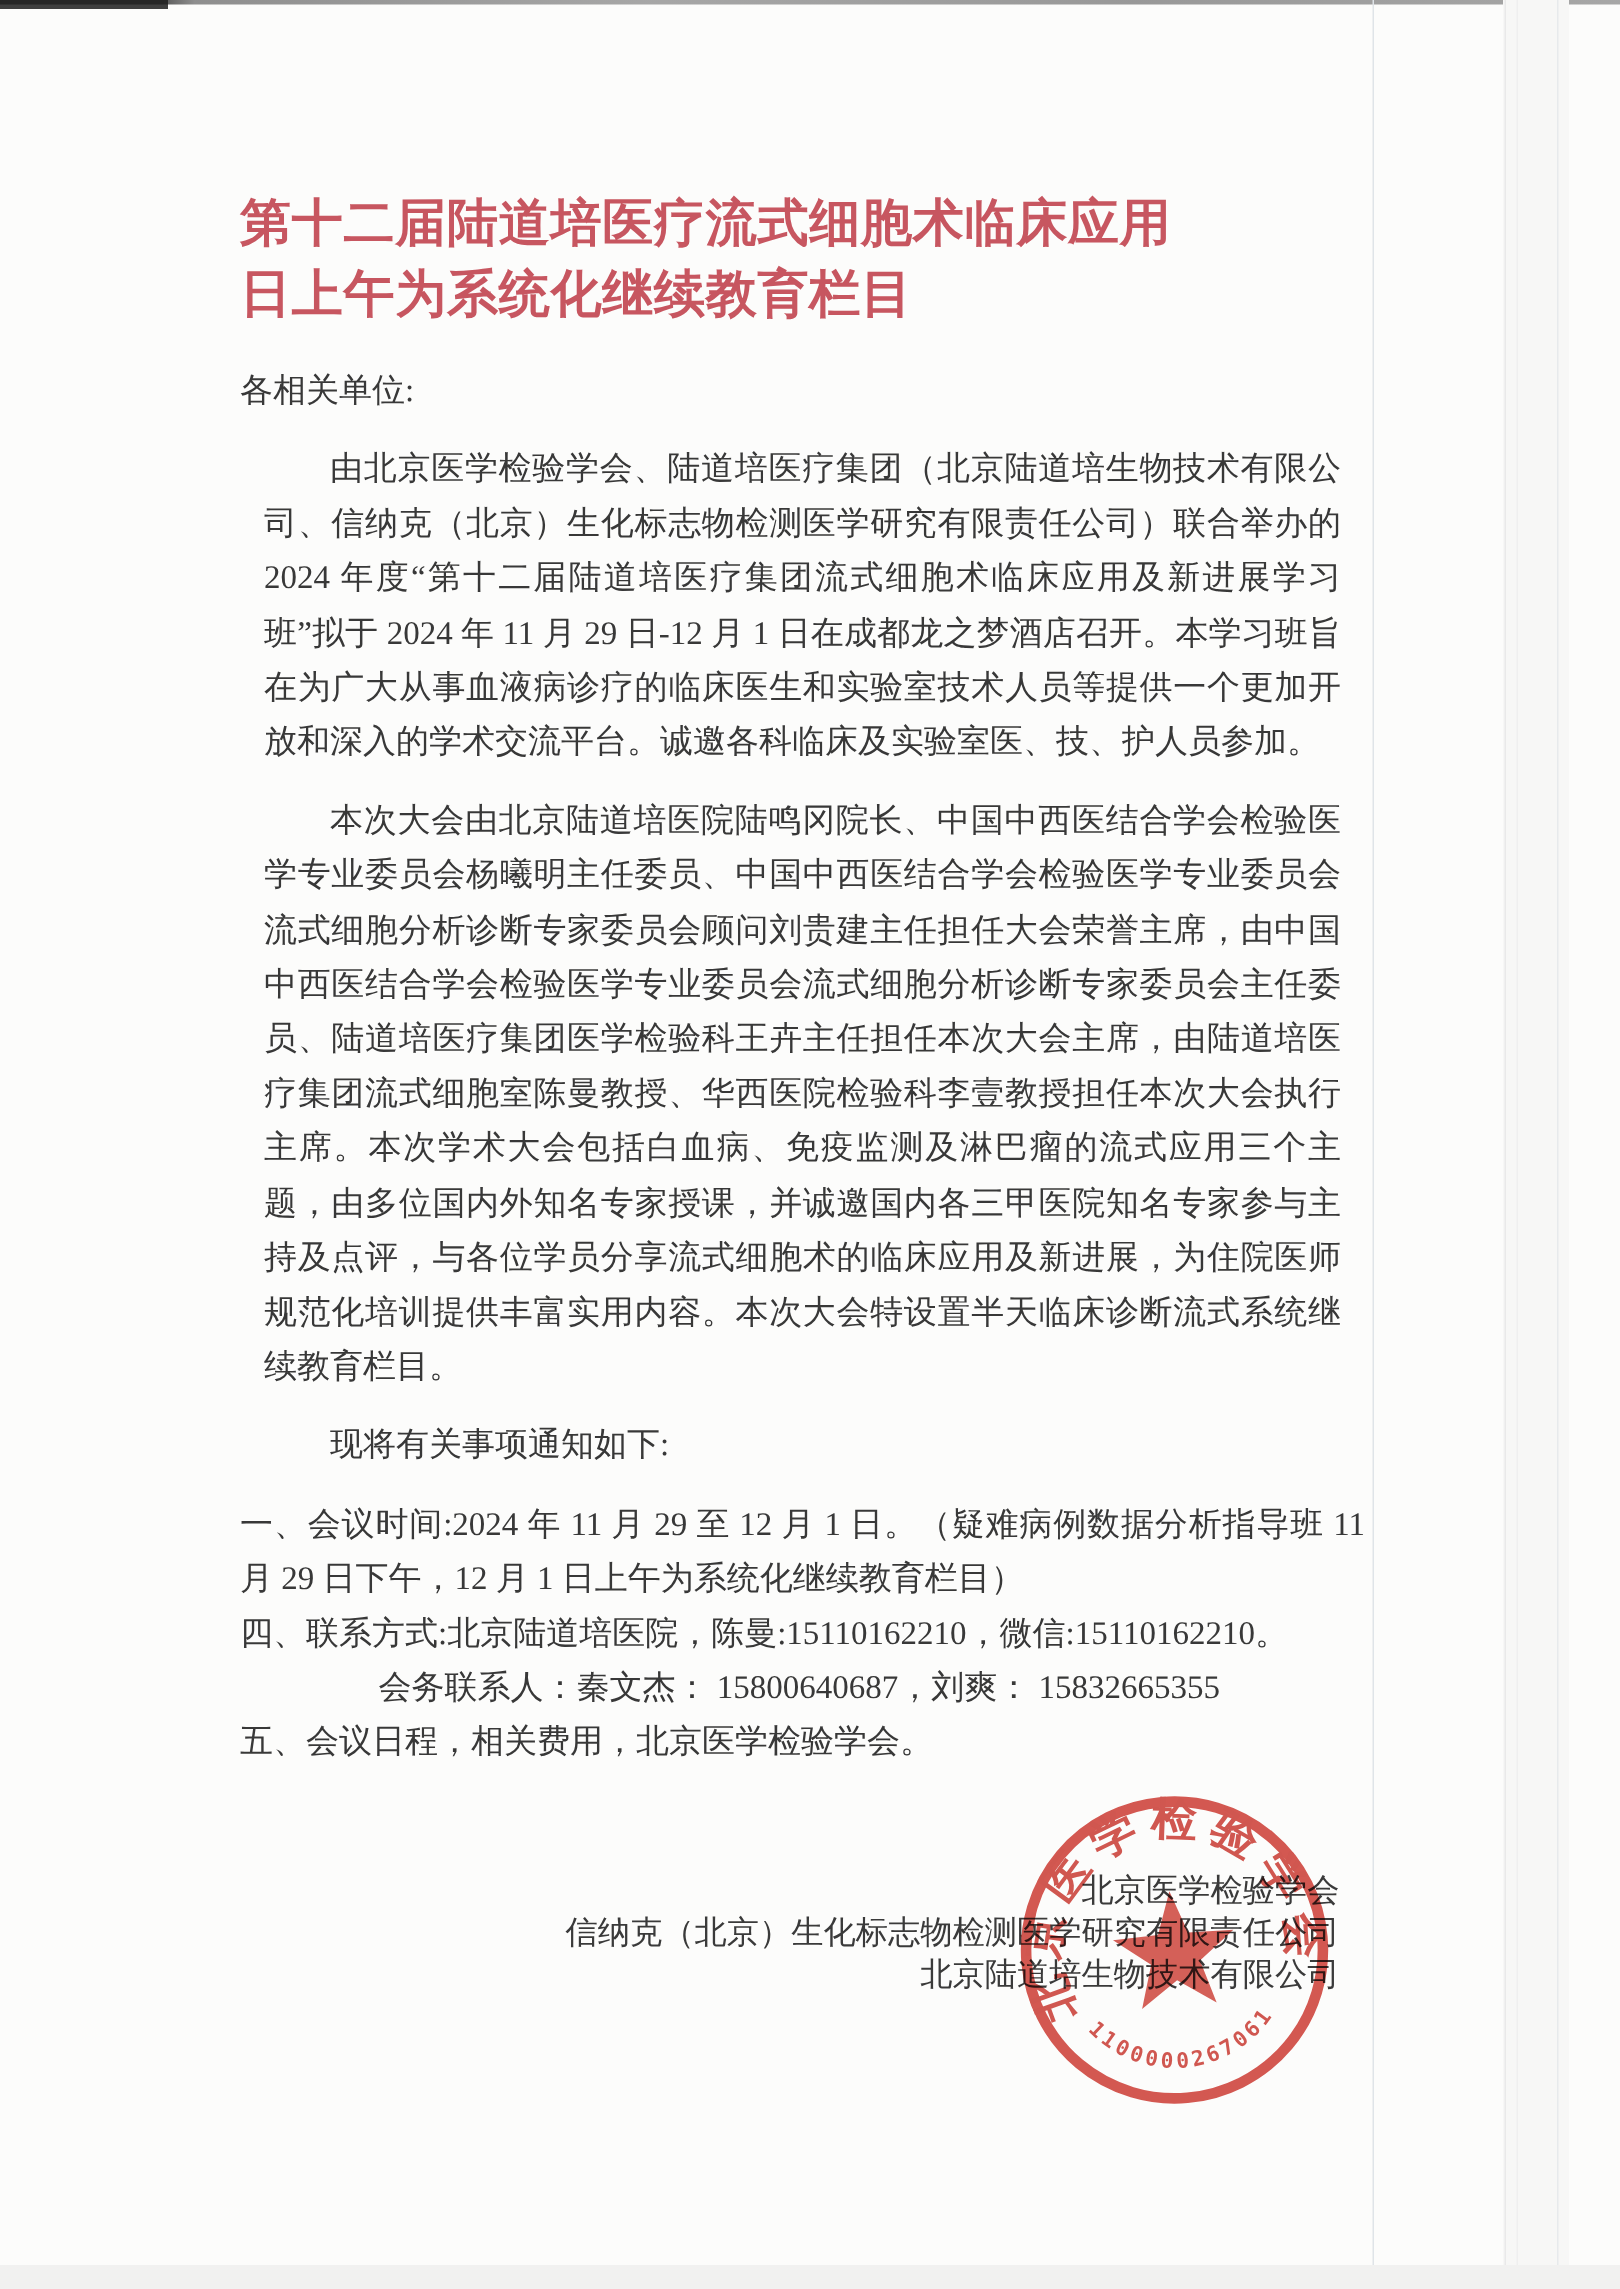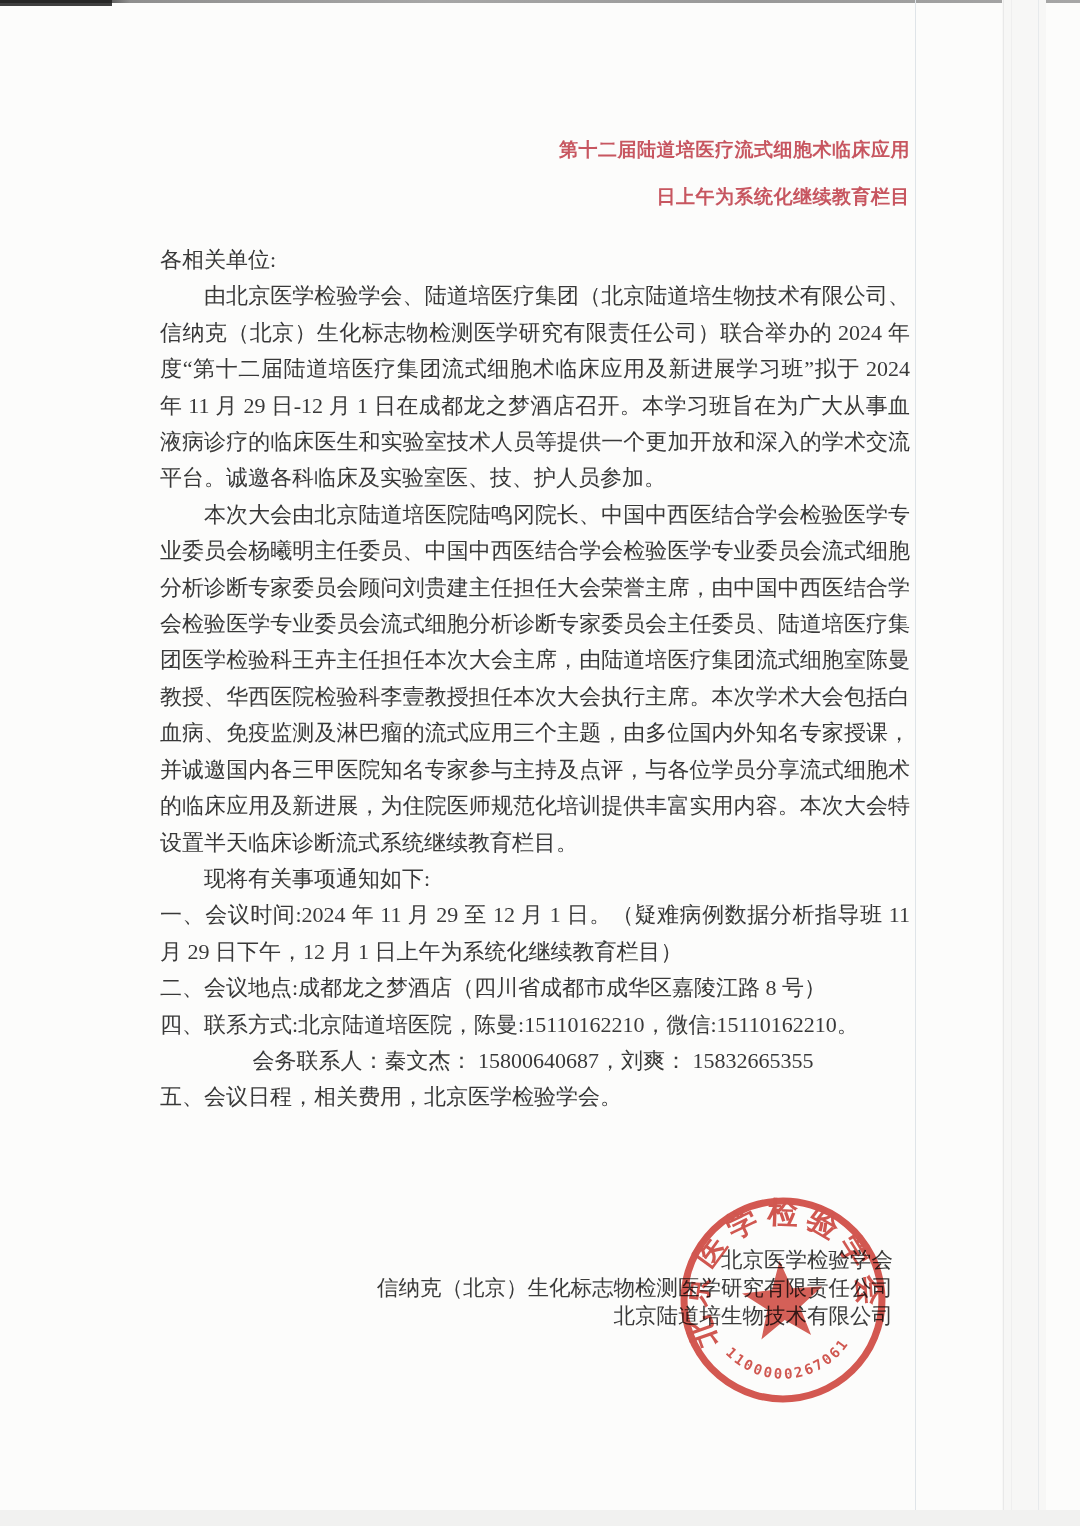--- a/index.html
+++ b/index.html
@@ -38,31 +38,31 @@
 
   
   .content{
     position:absolute;left:160px;top:0;width:750px;
     color:#383838;
     font-size:22px;line-height:36.4px;
     text-align:justify;
   }
   .title{
     margin:126px 0 0 0;
-    text-align:right;
+    text-align:left;
     font-weight:bold;
-    font-size:19px;line-height:47px;
+    font-size:34px;line-height:47px;
     letter-spacing:.5px;
     color:#c75660;
   }
   .salutation{
     margin-top:22px;
     font-weight:normal;
   }
-  .para{margin:0;text-indent:2em;}
+  .para{margin:16px;text-indent:2em;}
   .item{margin:0;}
   .contact-sub{margin:0;text-indent:4.2em;}
 
   
   .signature{
     position:absolute;top:1246px;right:187px;
     text-align:right;
     font-size:21.5px;line-height:28.2px;
     color:#3a3a3a;
     white-space:nowrap;
@@ -97,21 +97,20 @@
       <div>日上午为系统化继续教育栏目</div>
     </div>
 
     <div class="salutation">各相关单位:</div>
 
     <p class="para">由北京医学检验学会、陆道培医疗集团（北京陆道培生物技术有限公司、信纳克（北京）生化标志物检测医学研究有限责任公司）联合举办的 2024 年度“第十二届陆道培医疗集团流式细胞术临床应用及新进展学习班”拟于 2024 年 11 月 29 日-12 月 1 日在成都龙之梦酒店召开。本学习班旨在为广大从事血液病诊疗的临床医生和实验室技术人员等提供一个更加开放和深入的学术交流平台。诚邀各科临床及实验室医、技、护人员参加。</p>
     <p class="para">本次大会由北京陆道培医院陆鸣冈院长、中国中西医结合学会检验医学专业委员会杨曦明主任委员、中国中西医结合学会检验医学专业委员会流式细胞分析诊断专家委员会顾问刘贵建主任担任大会荣誉主席，由中国中西医结合学会检验医学专业委员会流式细胞分析诊断专家委员会主任委员、陆道培医疗集团医学检验科王卉主任担任本次大会主席，由陆道培医疗集团流式细胞室陈曼教授、华西医院检验科李壹教授担任本次大会执行主席。本次学术大会包括白血病、免疫监测及淋巴瘤的流式应用三个主题，由多位国内外知名专家授课，并诚邀国内各三甲医院知名专家参与主持及点评，与各位学员分享流式细胞术的临床应用及新进展，为住院医师规范化培训提供丰富实用内容。本次大会特设置半天临床诊断流式系统继续教育栏目。</p>
     <p class="para">现将有关事项通知如下:</p>
 
     <p class="item">一、会议时间:2024 年 11 月 29 至 12 月 1 日。（疑难病例数据分析指导班 11 月 29 日下午，12 月 1 日上午为系统化继续教育栏目）</p>
-    <p class="item">二、会议地点:成都龙之梦酒店（四川省成都市成华区嘉陵江路 8 号）</p>
     <p class="item">四、联系方式:北京陆道培医院，陈曼:15110162210，微信:15110162210。</p>
     <p class="contact-sub">会务联系人：秦文杰： 15800640687，刘爽： 15832665355</p>
     <p class="item">五、会议日程，相关费用，北京医学检验学会。</p>
   </div>
 
   <div class="signature">
     <div>北京医学检验学会</div>
     <div>信纳克（北京）生化标志物检测医学研究有限责任公司</div>
     <div>北京陆道培生物技术有限公司</div>
   </div>

